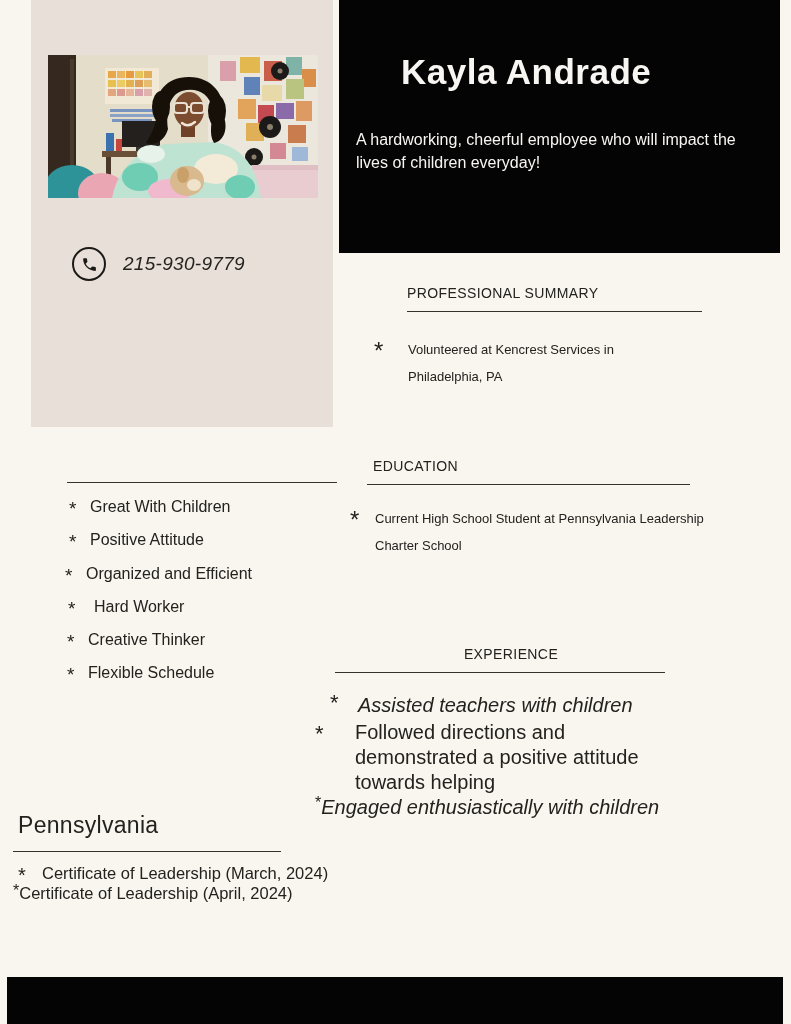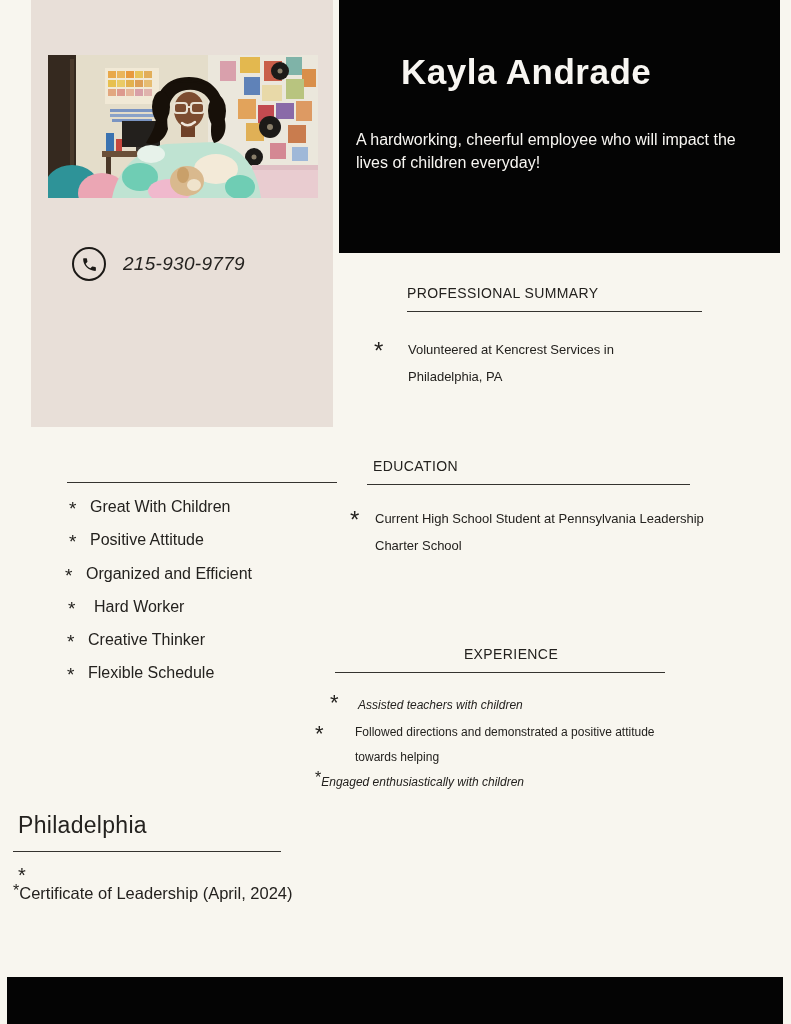--- a/index.html
+++ b/index.html
@@ -77,21 +77,21 @@
   .sec-edu .sec-title{margin-left:23px;}
   .sec-edu .rule{margin:10px 0 0 17px;width:323px;}
   .sec-edu .item{margin-top:20px;}
   .sec-edu .bullet{font-size:24px;top:3px;width:25px;}
   .sec-edu .itext{width:340px;line-height:27px;}
 
   
   .sec-exp{left:315px;top:646px;width:360px;}
   .sec-exp .sec-title{margin-left:32px;text-align:center;}
   .sec-exp .rule{margin:10px 0 0 20px;width:330px;}
-  .sec-exp .itext{font-style:italic;font-size:12px;line-height:25px;}
+  .sec-exp .itext{font-style:italic;font-size:20px;line-height:25px;}
   .sec-exp .item:nth-of-type(1){margin-top:20px;margin-left:20px;}
   .sec-exp .item:nth-of-type(1) .bullet{font-size:26px;top:2px;width:38px;}
   .sec-exp .item:nth-of-type(1) .itext{font-size:17px;}
   .sec-exp .item:nth-of-type(2){margin-top:17px;margin-left:15px;}
   .sec-exp .item:nth-of-type(2) .bullet{font-size:22px;top:2px;width:28px;}
   .sec-exp .item:nth-of-type(2) .itext{width:322px;line-height:30px;}
   .sec-exp .item:nth-of-type(3){margin-top:0px;}
   .sec-exp .item:nth-of-type(3) .bullet{font-size:22px;top:3px;width:40px;}
   .sec-exp .item:nth-of-type(3) .itext{font-style:normal;}
 
@@ -284,24 +284,25 @@
     <span class="bullet">*</span>
     <div class="itext">Followed directions and demonstrated a positive attitude towards helping</div>
   </div>
   <div class="item">
     <span class="bullet">*</span>
     <div class="itext">Engaged enthusiastically with children</div>
   </div>
 </section>
 
 <section class="abs sec-cert">
-  <h2 class="sec-title">Philadelphia</h2>
-  <div class="rule"></div>
-  <div class="item">
-    <span class="bullet">*</span>
+  <h2 class="sec-title">Pennsylvania</h2>
+  <div class="rule"></div>
+  <div class="item">
+    <span class="bullet">*</span>
+    <div class="itext">Certificate of Leadership (March, 2024)</div>
   </div>
   <div class="item">
     <span class="bullet">*</span>
     <div class="itext">Certificate of Leadership (April, 2024)</div>
   </div>
 </section>
 
 <div class="abs footer-bar"></div>
 
 </body></html>

